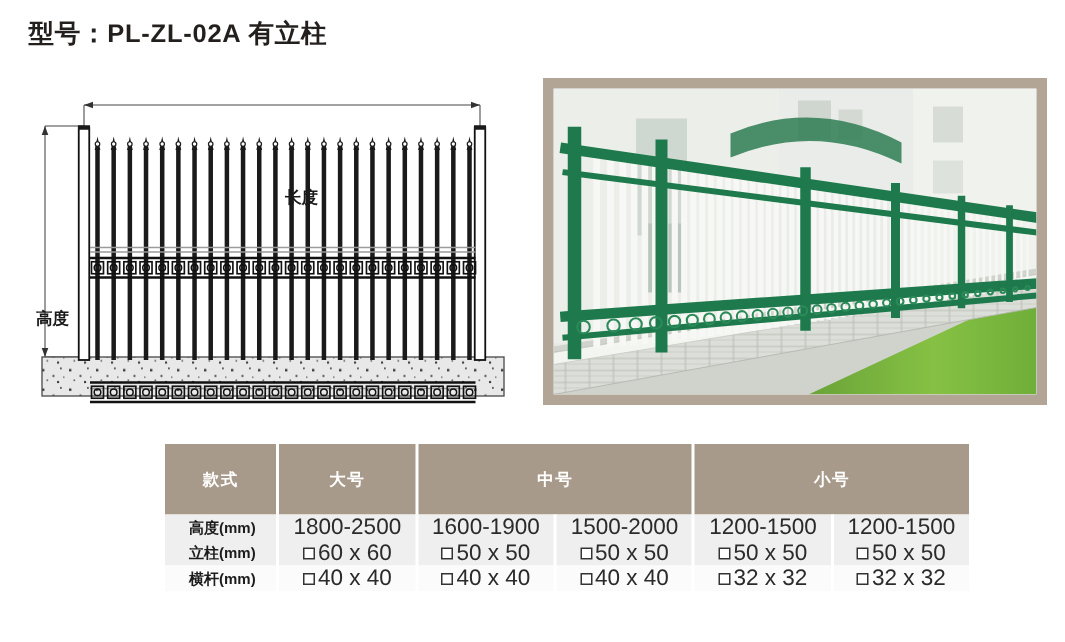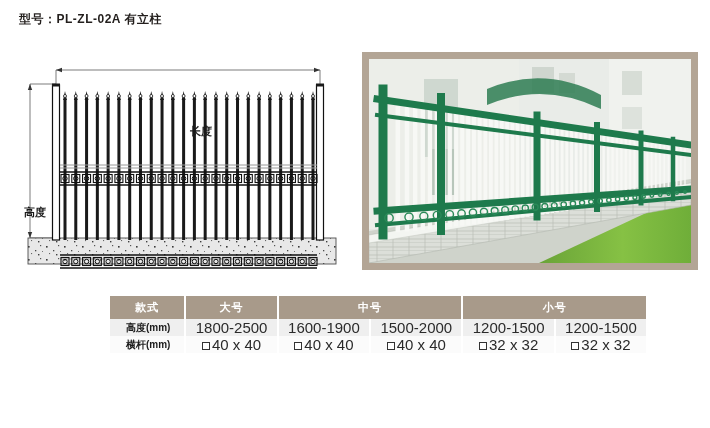--- a/index.html
+++ b/index.html
@@ -4,21 +4,21 @@
 <style>
   html,body{margin:0;padding:0;}
   body{
     width:710px;height:428px;background:#ffffff;
     font-family:"Liberation Sans","DejaVu Sans",sans-serif;
     overflow:hidden;position:relative;
   }
   
   #title{
     position:absolute;left:19px;top:11px;
-    font-size:12px;font-weight:700;color:#231f1d;
+    font-size:17px;font-weight:700;color:#231f1d;
     letter-spacing:0.5px;white-space:nowrap;
   }
   
   #drawing{position:absolute;left:8px;top:48px;width:352px;height:240px;}
   #drawing svg{display:block;}
   .dimlabel{
     position:absolute;font-size:11px;font-weight:700;color:#1a1a1a;
     font-family:"Liberation Sans","DejaVu Sans",sans-serif;
   }
   #len-label{left:182px;top:76px;text-align:center;}
@@ -31,21 +31,21 @@
   #photo{position:relative;width:100%;height:100%;overflow:hidden;background:#e9ecef;}
   #photo svg{display:block;}
   
   #spec-table{
     position:absolute;left:110px;top:296px;width:536px;
     border-collapse:collapse;
     font-size:9px;color:#2b2b2b;
   }
   #spec-table th{
     background:#a89a8a;color:#ffffff;font-size:11px;font-weight:700;
-    height:15px;padding:4px;text-align:center;
+    height:15px;padding:16px;text-align:center;
     border-right:2px solid #ffffff;letter-spacing:1px;
   }
   #spec-table th:last-child{border-right:none;}
   #spec-table td{
     height:17px;padding:0 2px;text-align:center;
     border-right:2px solid #ffffff;font-size:15px;
     white-space:nowrap;
   }
   #spec-table td:last-child{border-right:none;}
   #spec-table td.rowlabel{
@@ -470,20 +470,28 @@
   </thead>
   <tbody id="table-body">
       <tr class="odd">
         <td class="rowlabel">高度(mm)</td>
         <td>1800-2500</td>
         <td>1600-1900</td>
         <td>1500-2000</td>
         <td>1200-1500</td>
         <td>1200-1500</td>
       </tr>
+      <tr class="odd">
+        <td class="rowlabel">立柱(mm)</td>
+        <td><span class="sq"></span>60 x 60</td>
+        <td><span class="sq"></span>50 x 50</td>
+        <td><span class="sq"></span>50 x 50</td>
+        <td><span class="sq"></span>50 x 50</td>
+        <td><span class="sq"></span>50 x 50</td>
+      </tr>
       <tr class="even">
         <td class="rowlabel">横杆(mm)</td>
         <td><span class="sq"></span>40 x 40</td>
         <td><span class="sq"></span>40 x 40</td>
         <td><span class="sq"></span>40 x 40</td>
         <td><span class="sq"></span>32 x 32</td>
         <td><span class="sq"></span>32 x 32</td>
       </tr>
     </tbody>
 </table>

